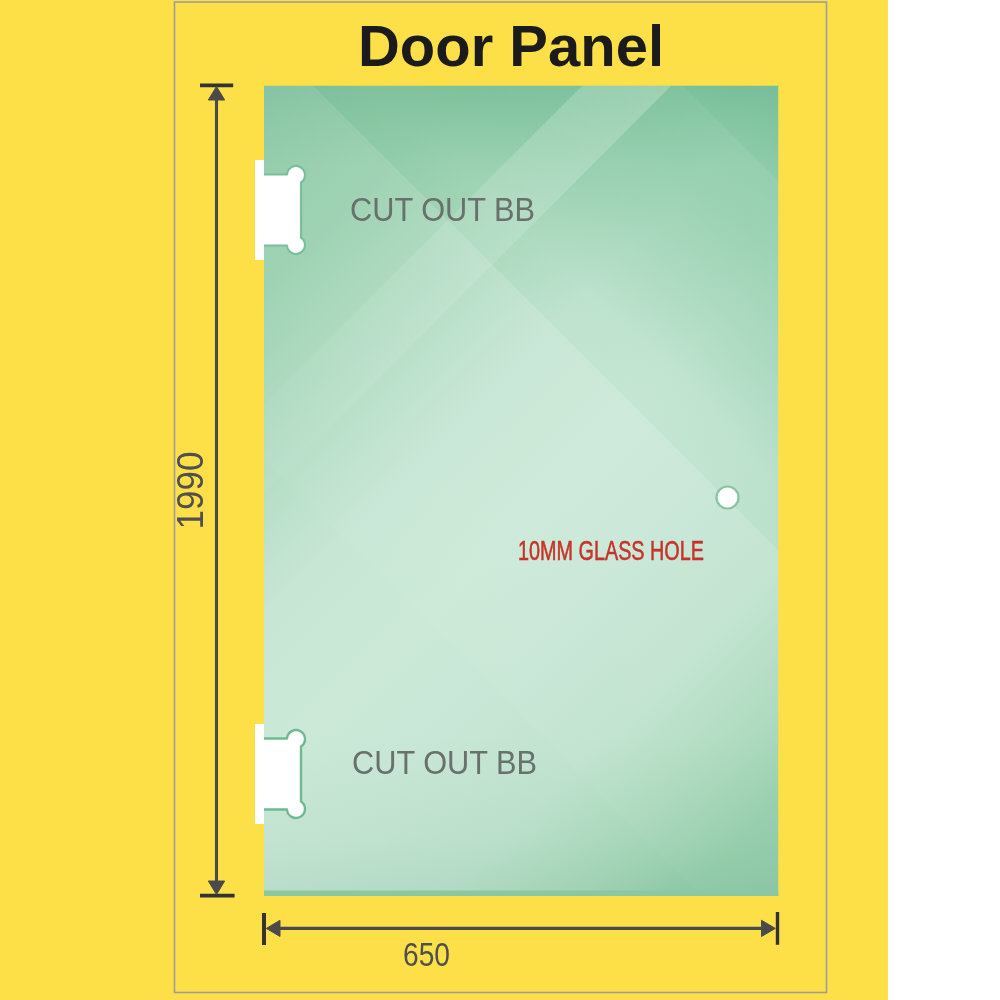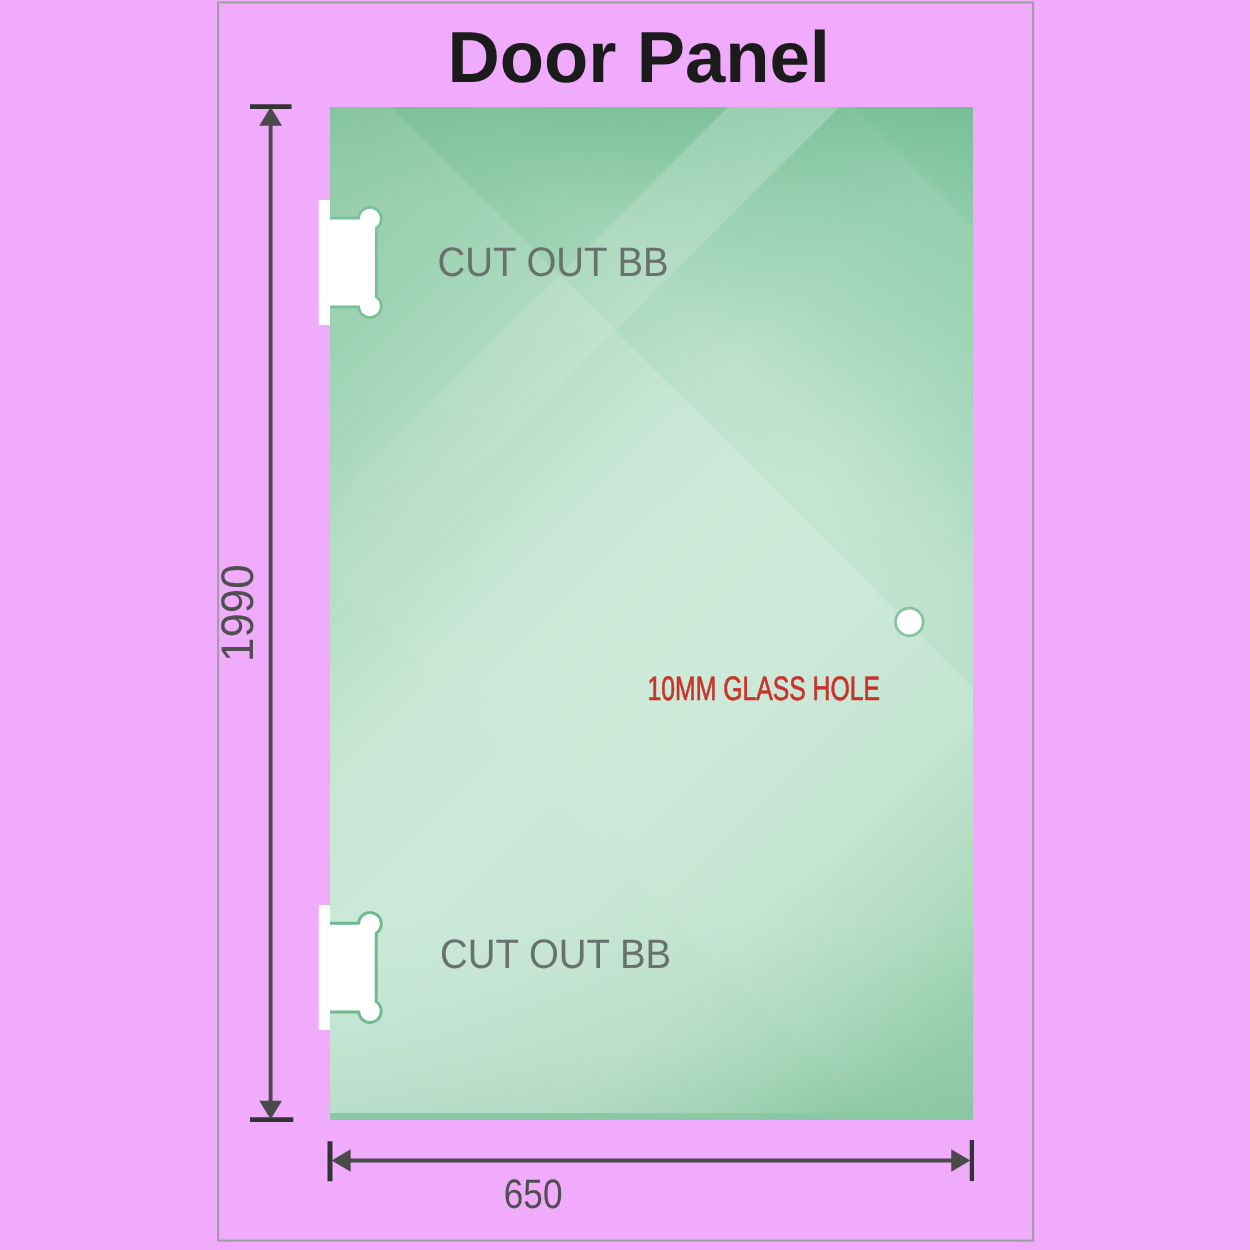--- a/index.html
+++ b/index.html
@@ -1,16 +1,16 @@
 <!DOCTYPE html>
 <html><head>
 <meta charset="utf-8">
 <style>
   html,body{margin:0;padding:0;background:#ffffff;}
-  #stage{position:relative;width:1000px;height:1000px;background:#f0abfc;font-family:"Liberation Sans", sans-serif;}
+  #stage{position:relative;width:888px;height:1000px;background:#fde047;font-family:"Liberation Sans", sans-serif;}
 </style>
 </head>
 <body>
 <div id="stage">
 <svg width="1000" height="1000" viewBox="0 0 1000 1000">
   <defs>
 
     <linearGradient id="base" gradientUnits="userSpaceOnUse" x1="264" y1="85.5" x2="926.5" y2="748">
       <stop offset="0" stop-color="#85c5a0"></stop>
       <stop offset="0.15" stop-color="#95ceac"></stop>

